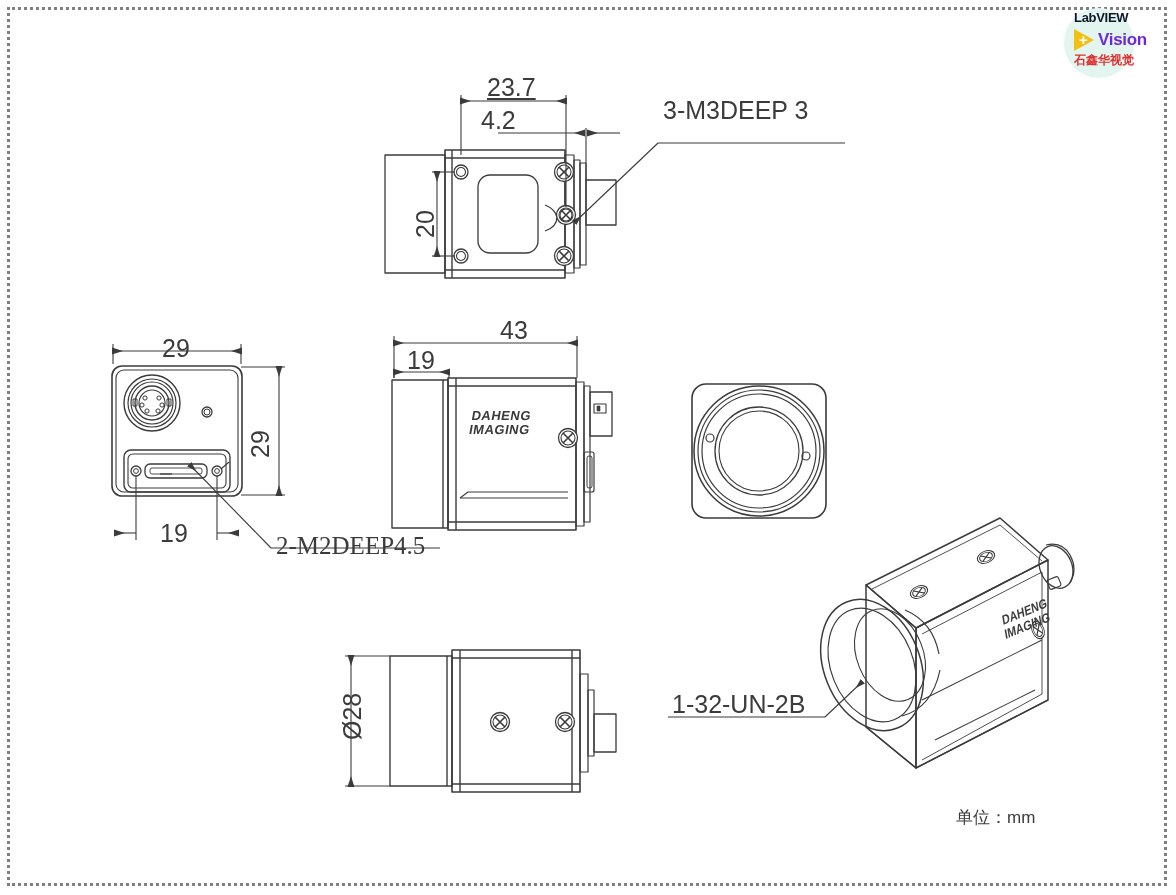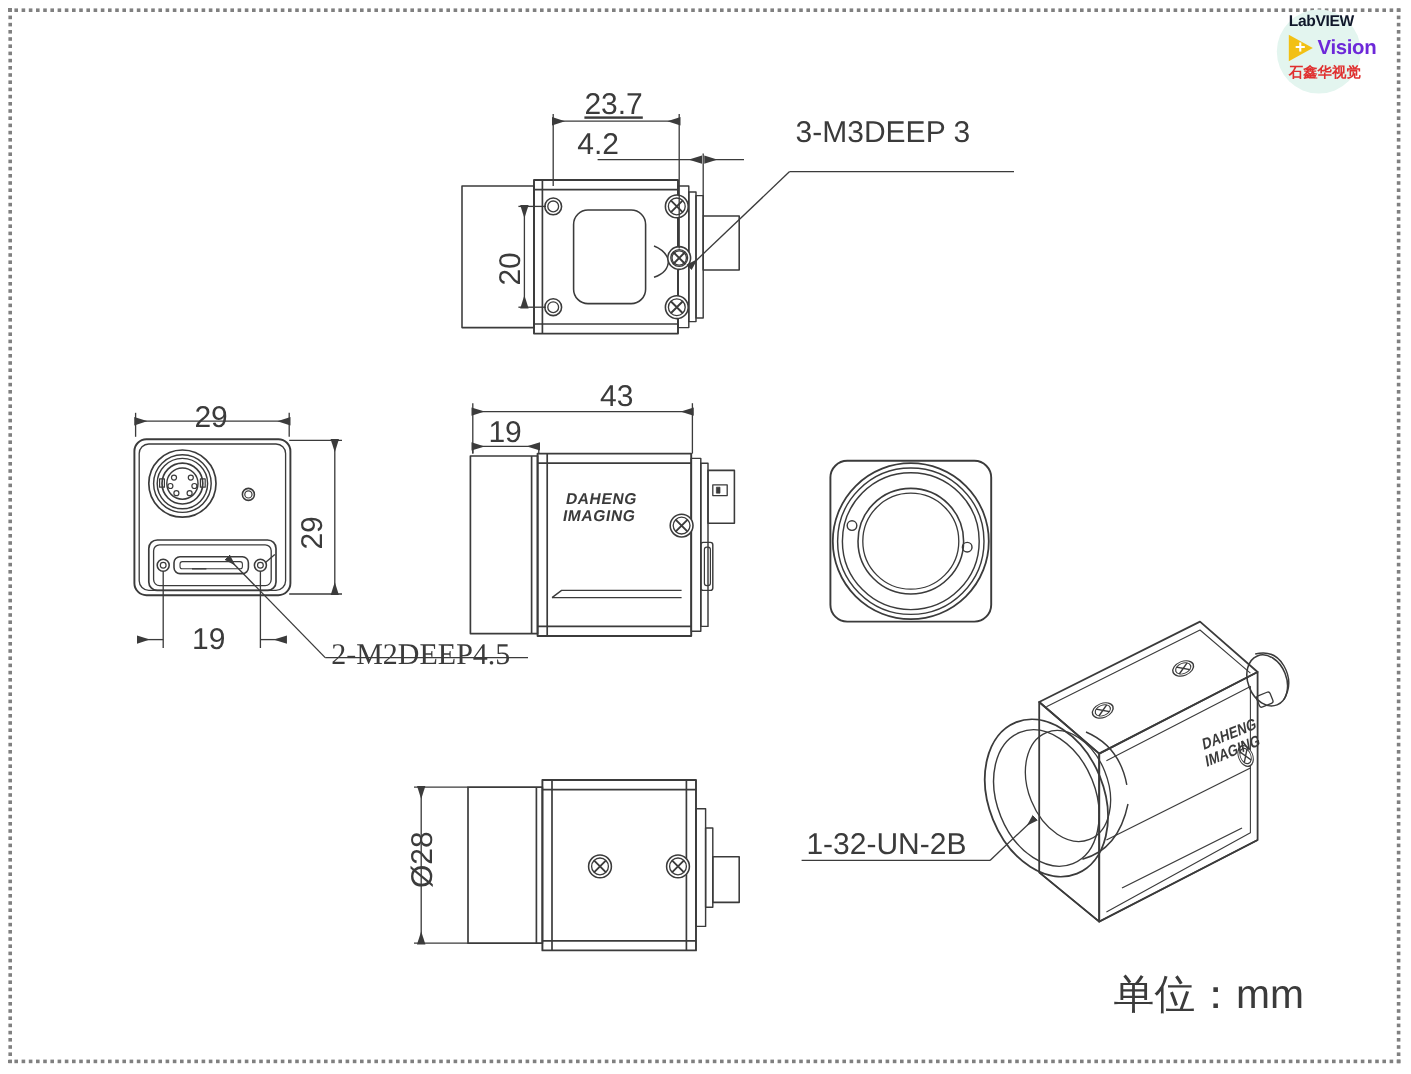--- a/index.html
+++ b/index.html
@@ -33,21 +33,21 @@
     top: 0;
   }
   .dim-text, .note-text, .unit-text {
     position: absolute;
     color: #3b3b3b;
     font-family: "Liberation Sans", sans-serif;
     white-space: nowrap;
   }
   .dim-text { font-size: 25px; }
   .note-text { font-size: 25px; }
-  .unit-text { font-size: 34px; }
+  .unit-text { font-size: 17px; margin-left: 28px; }
   .rot90 { transform: rotate(-90deg); transform-origin: left top; }
 
   
   #logo {
     position: absolute;
     left: 1052px;
     top: 6px;
     width: 122px;
     height: 74px;
   }

